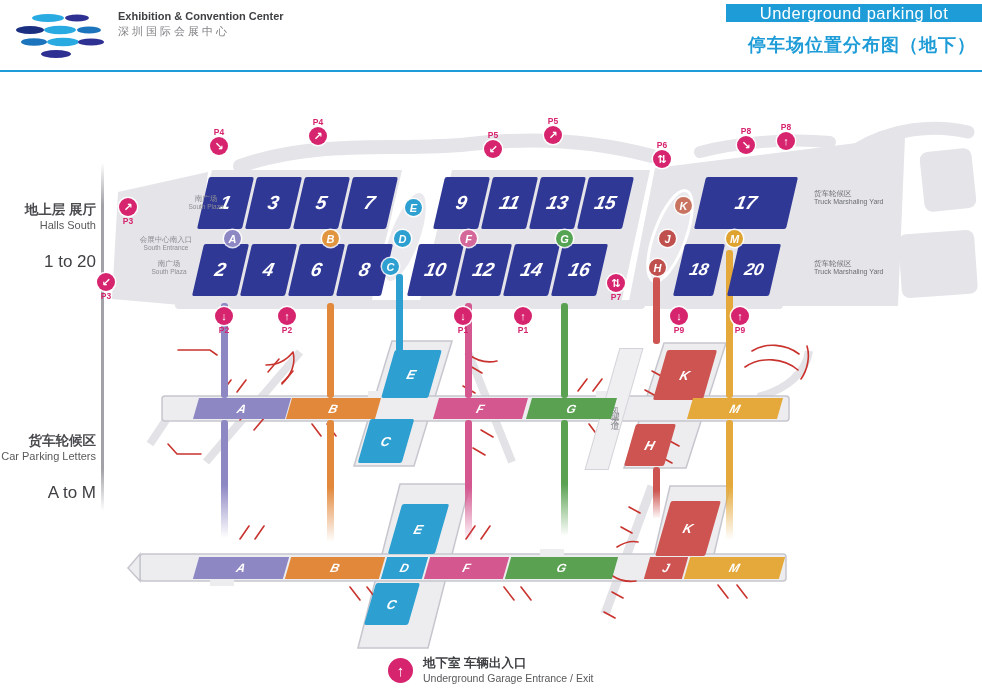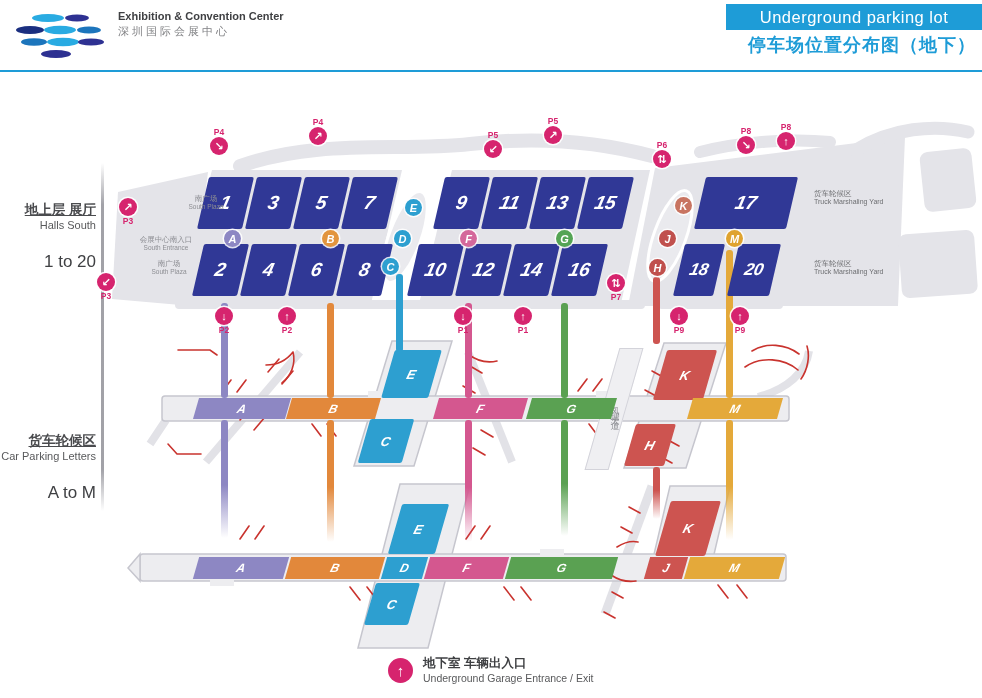--- a/index.html
+++ b/index.html
@@ -5,28 +5,28 @@
   html,body{margin:0;padding:0;background:#fff;}
   .stage{position:relative;width:982px;height:698px;background:#fff;overflow:hidden;
          font-family:"Liberation Sans","DejaVu Sans",sans-serif;}
 
   
   .logo{position:absolute;left:10px;top:6px;}
   .brand{position:absolute;left:118px;top:8px;line-height:1.1;}
   .brand-title{font-size:21px;color:#3f4043;letter-spacing:.5px;}
   .brand-sub{font-size:11px;font-weight:bold;color:#3f4043;margin-top:2px;}
   .brand-zh{font-size:11px;color:#808184;letter-spacing:3px;margin-top:3px;}
-  .banner{position:absolute;right:0;top:4px;width:256px;height:26px;background:#1e9cd7;color:#fff;
+  .banner{position:absolute;right:0;top:4px;width:256px;height:18px;background:#1e9cd7;color:#fff;
           font-size:16.5px;display:flex;align-items:center;justify-content:center;letter-spacing:.5px;}
   .title-zh{position:absolute;right:6px;top:33px;color:#1e9cd7;font-size:18px;font-weight:bold;letter-spacing:1px;}
   .rule{position:absolute;left:0;top:70px;width:982px;height:2px;background:#1e9cd7;}
 
   
   .side-label{position:absolute;text-align:right;color:#4a4b4e;line-height:1.25;}
-  .sl-zh{font-size:13.5px;font-weight:bold;text-decoration:underline;}
+  .sl-zh{font-size:13.5px;font-weight:bold;}
   .sl-en{font-size:11px;color:#58595b;}
   .sl-range{font-size:17px;color:#3f4043;margin-top:18px;}
   #side-halls{left:6px;top:202px;width:90px;}
   #side-park{left:0px;top:433px;width:96px;}
   .vline{position:absolute;left:101px;top:163px;width:3px;height:348px;
          background:linear-gradient(to bottom,rgba(130,130,138,0),rgba(130,130,138,.75) 12%,rgba(130,130,138,.75) 88%,rgba(130,130,138,0));}
 
   
   .hall{position:absolute;background:#303896;color:#fff;display:flex;align-items:center;justify-content:center;
         font-style:italic;font-weight:bold;font-size:19px;transform:skewX(-13deg);border-radius:2px;}

